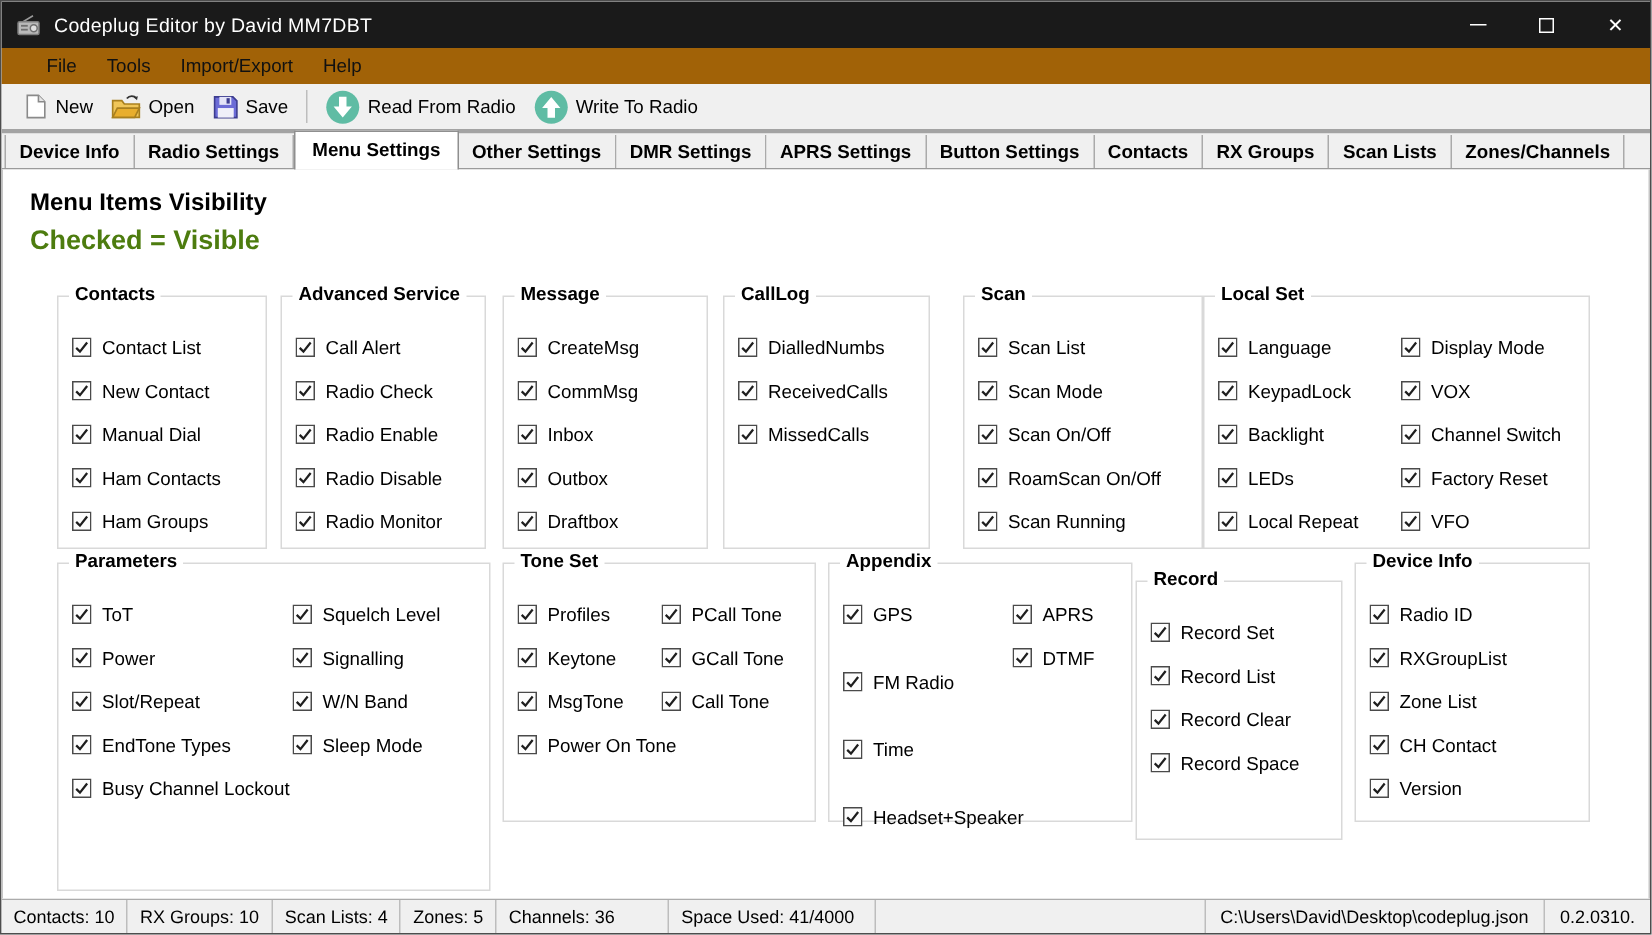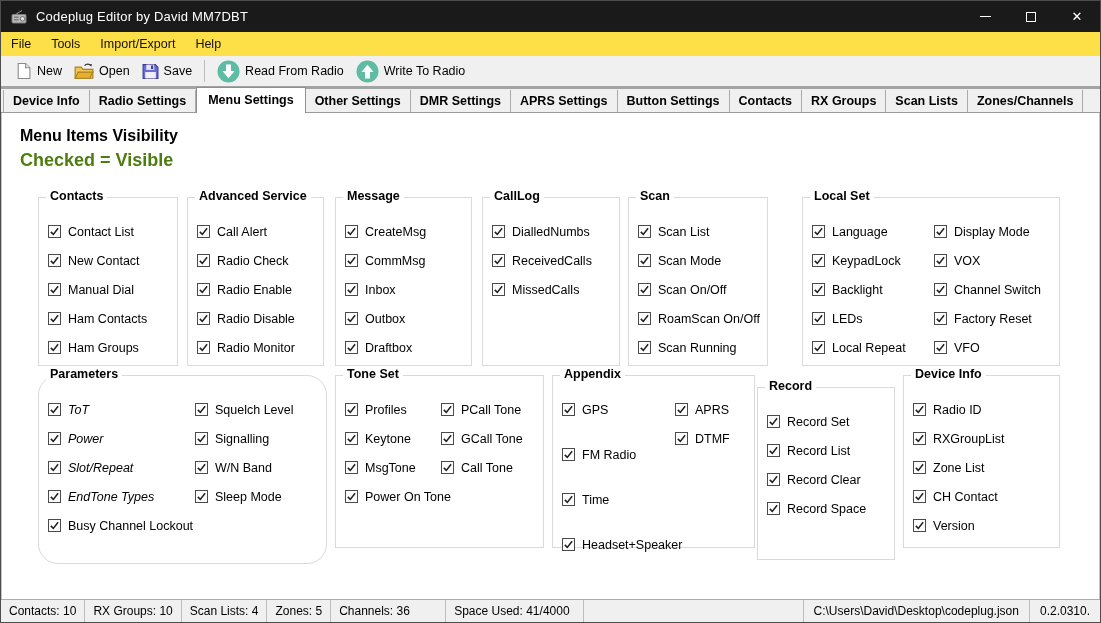--- a/index.html
+++ b/index.html
@@ -13,21 +13,21 @@
   
   .titlebar { height: 31px; background: #1a1a1a; color:#fff; display:flex; align-items:center; flex:0 0 31px; }
   .titlebar .appicon { margin: 0 9px 0 10px; display:flex; }
   .titlebar .title { font-size: 13px; letter-spacing:.2px; }
   .titlebar .spacer { flex:1; }
   .win-btn { width:46px; height:31px; display:flex; align-items:center; justify-content:center; cursor:default; }
   .min-glyph { width:11px; height:1px; background:#fff; display:block; }
   .max-glyph { width:10px; height:10px; border:1px solid #fff; display:block; }
   .close-glyph { color:#fff; font-size:13px; line-height:1; }
   
-  .menubar { height:24px; background:#fde047; display:flex; align-items:center; padding-left:0; flex:0 0 24px; }
+  .menubar { height:24px; background:#a16207; display:flex; align-items:center; padding-left:20px; flex:0 0 24px; }
   .menu-item { font-size:12.5px; color:#111; padding:0 10px; line-height:24px; }
   
   .toolbar { height:33px; background:#f0f0f0; display:flex; align-items:center; padding-left:8px; flex:0 0 33px; border-bottom:3px solid #a3a3a3; }
   .tb-btn { display:flex; align-items:center; gap:5px; padding:3px 6px; font-size:12.5px; color:#000; }
   .tb-sep { width:1px; height:22px; background:#bdbdbd; margin:0 6px; }
   
   .tabstrip { height:24px; background:#f0f0f0; display:flex; align-items:flex-end; padding-left:2px; flex:0 0 24px; border-bottom:1px solid #9a9a9a; }
   .tab { font-size:12.5px; font-weight:bold; color:#000; padding:0 9px; height:22px; line-height:22px;
          border-right:1px solid #aaa; background:#f0f0f0; white-space:nowrap; }
   .tab:first-child { border-left:1px solid #aaa; }
@@ -330,21 +330,21 @@
                   <svg width="13" height="13" viewBox="0 0 13 13">
                     <rect x="0.5" y="0.5" width="12" height="12" fill="#fdfdfd" stroke="#4a4a4a"></rect>
                     <path d="M2.8 6.9l2.5 2.5 4.8-6.1" stroke="#1e1e1e" stroke-width="1.5" fill="none"></path>
                   </svg>
                 </span>
                 <span class="cb-label">MissedCalls</span>
               </div>
             </div>
           </div>
         </div>
-        <div class="groupbox" style="left: 626px; top: 84px; width: 140px; height: 169px;">
+        <div class="groupbox" style="left: 640px; top: 84px; width: 160px; height: 169px;">
           <span class="legend">Scan</span>
           <div class="grp-cols">
             <div class="grp-col">
               <div class="cb-row">
                 <span class="cb">
                   <svg width="13" height="13" viewBox="0 0 13 13">
                     <rect x="0.5" y="0.5" width="12" height="12" fill="#fdfdfd" stroke="#4a4a4a"></rect>
                     <path d="M2.8 6.9l2.5 2.5 4.8-6.1" stroke="#1e1e1e" stroke-width="1.5" fill="none"></path>
                   </svg>
                 </span>
@@ -481,24 +481,24 @@
                   <svg width="13" height="13" viewBox="0 0 13 13">
                     <rect x="0.5" y="0.5" width="12" height="12" fill="#fdfdfd" stroke="#4a4a4a"></rect>
                     <path d="M2.8 6.9l2.5 2.5 4.8-6.1" stroke="#1e1e1e" stroke-width="1.5" fill="none"></path>
                   </svg>
                 </span>
                 <span class="cb-label">VFO</span>
               </div>
             </div>
           </div>
         </div>
-        <div class="groupbox" style="left: 36px; top: 262px; width: 289px; height: 189px; border-radius: 20px;">
+        <div class="groupbox" style="left: 36px; top: 262px; width: 289px; height: 219px;">
           <span class="legend">Parameters</span>
           <div class="grp-cols">
-            <div class="grp-col" style="width: 147px; font-style: italic;">
+            <div class="grp-col" style="width: 147px;">
               <div class="cb-row">
                 <span class="cb">
                   <svg width="13" height="13" viewBox="0 0 13 13">
                     <rect x="0.5" y="0.5" width="12" height="12" fill="#fdfdfd" stroke="#4a4a4a"></rect>
                     <path d="M2.8 6.9l2.5 2.5 4.8-6.1" stroke="#1e1e1e" stroke-width="1.5" fill="none"></path>
                   </svg>
                 </span>
                 <span class="cb-label">ToT</span>
               </div>
               <div class="cb-row">

